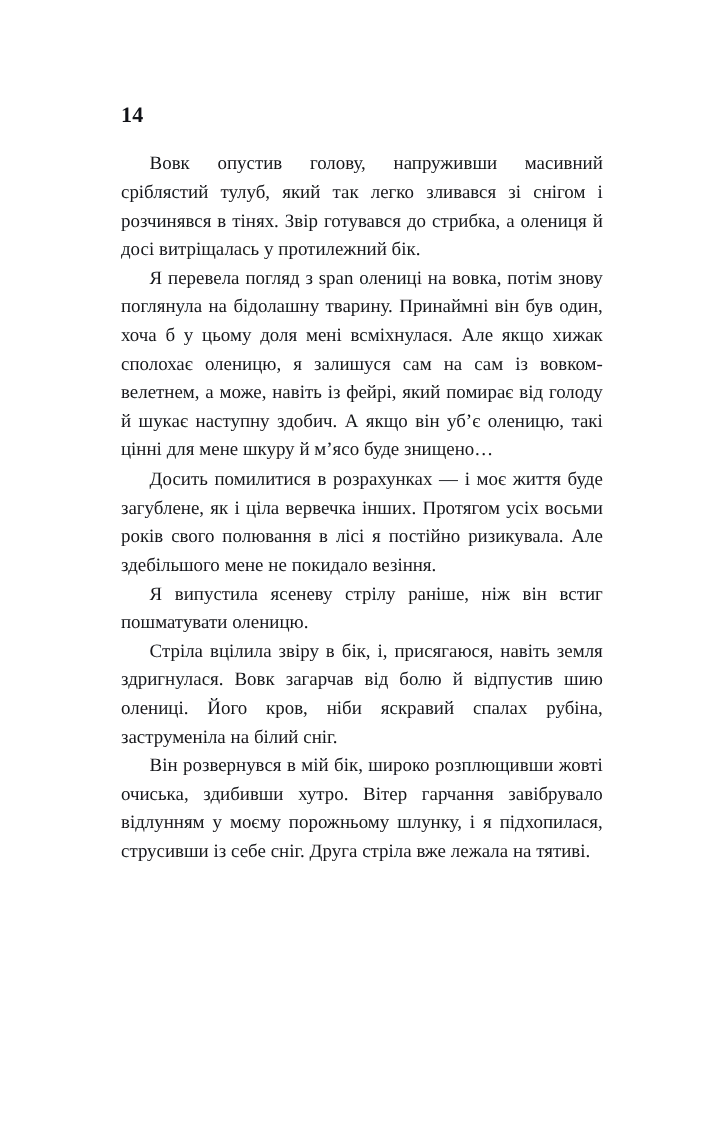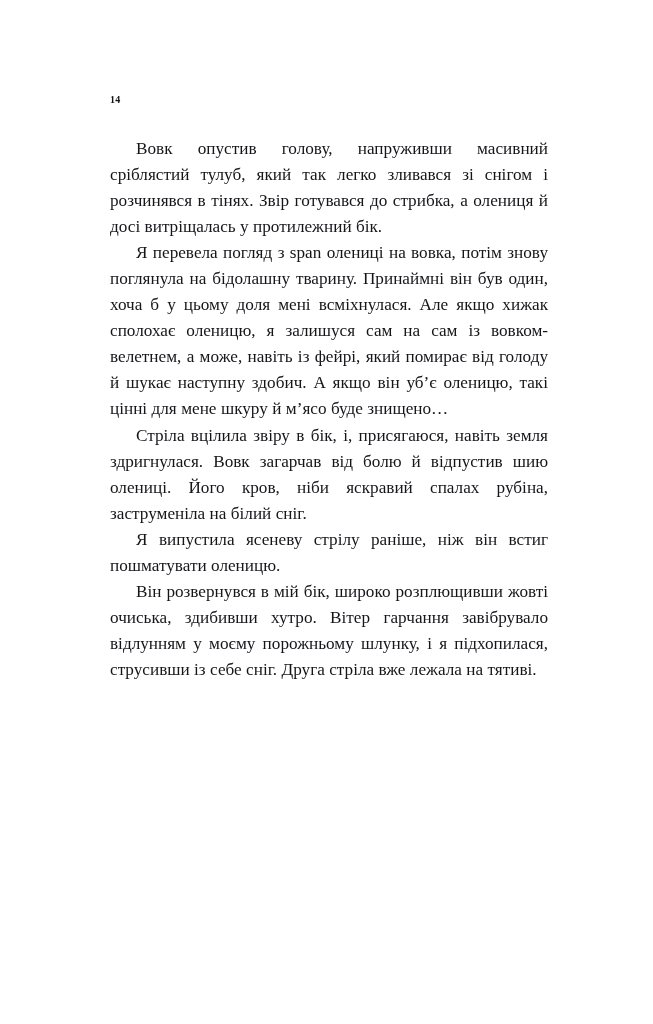--- a/index.html
+++ b/index.html
@@ -22,21 +22,21 @@
     top: 0;
     width: 653px;
     height: 1024px;
     background: #ffffff;
   }
 
   .folio {
     position: absolute;
     left: 110px;
     top: 95px;
-    font-size: 10px;
+    font-size: 20px;
     font-weight: 700;
     letter-spacing: 0.2px;
     color: #111217;
     line-height: 1;
   }
 
   .textblock {
     position: absolute;
     left: 110px;
     top: 136px;
@@ -62,18 +62,19 @@
 </head>
 <body>
 
 <div class="page">
 
   <div class="folio">14</div>
 
   <div class="textblock">
     <p class="para">Вовк опустив голову, напруживши масивний сріблястий тулуб, який так легко зливався зі снігом і розчинявся в тінях. Звір готувався до стрибка, а олениця й досі витріщалась у протилежний бік.</p>
     <p class="para">Я перевела погляд з span олениці на вовка, потім знову поглянула на бідолашну тварину. Принаймні він був один, хоча б у цьому доля мені всміхнулася. Але якщо хижак сполохає оленицю, я залишуся сам на сам із вовком-велетнем, а може, навіть із фейрі, який помирає від голоду й шукає наступну здобич. А якщо він уб’є оленицю, такі цінні для мене шкуру й м’ясо буде знищено…</p>
+    <p class="para">Досить помилитися в розрахунках — і моє життя буде загублене, як і ціла вервечка інших. Протягом усіх восьми років свого полювання в лісі я постійно ризикувала. Але здебільшого мене не покидало везіння.</p>
+    <p class="para">Я випустила ясеневу стрілу раніше, ніж він встиг пошматувати оленицю.</p>
     <p class="para">Стріла вцілила звіру в бік, і, присягаюся, навіть земля здригнулася. Вовк загарчав від болю й відпустив шию олениці. Його кров, ніби яскравий спалах рубіна, заструменіла на білий сніг.</p>
-    <p class="para">Я випустила ясеневу стрілу раніше, ніж він встиг пошматувати оленицю.</p>
     <p class="para">Він розвернувся в мій бік, широко розплющивши жовті очиська, здибивши хутро. Вітер гарчання завібрувало відлунням у моєму порожньому шлунку, і я підхопилася, струсивши із себе сніг. Друга стріла вже лежала на тятиві.</p>
   </div>
 
 </div>
 
 </body></html>

